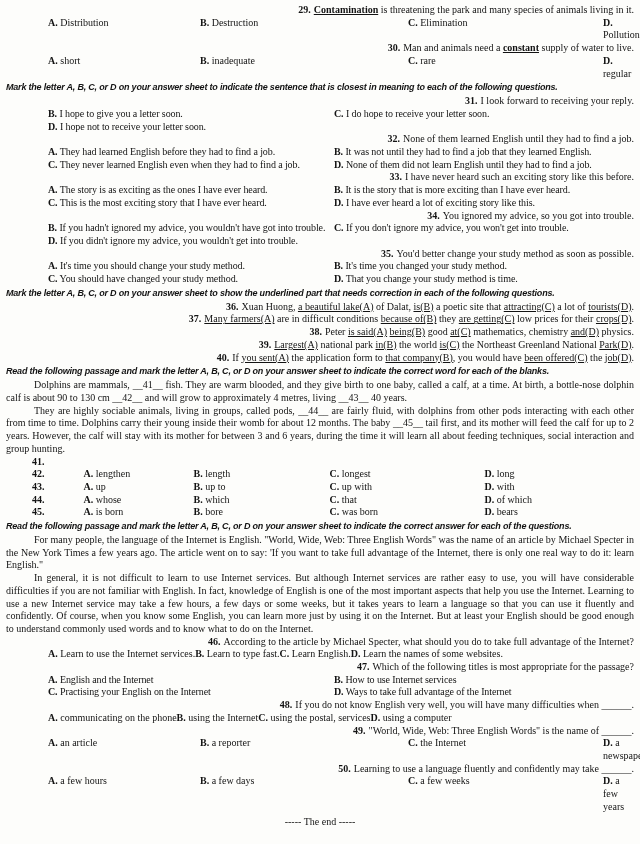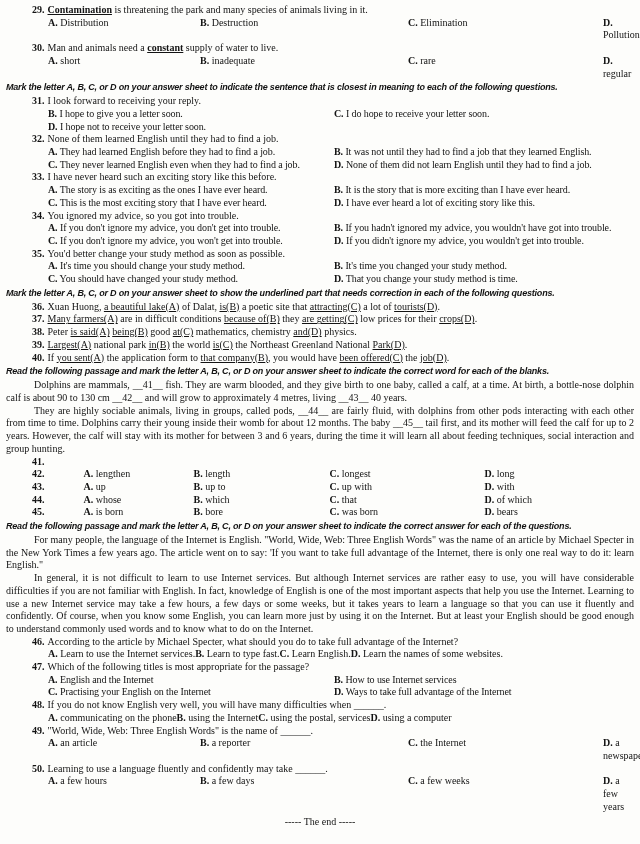--- a/index.html
+++ b/index.html
@@ -8,21 +8,21 @@
     background:#fdfdfb;color:#131313;
   }
   .paper{
     padding:4px 6px 0 6px;
     font-family:"Liberation Serif",serif;
     font-size:10px;line-height:12.7px;
   }
   .b{font-weight:bold;}
   .u{text-decoration:underline;text-underline-offset:1px;}
   .q{margin:0;}
-  .q-head{padding-left:26px;}
+  .q-head{padding-left:26px;text-align:right;}
   .qnum{font-weight:bold;margin-right:3px;}
   .instr{
     font-family:"Liberation Sans",sans-serif;
     font-weight:bold;font-style:italic;
     font-size:9px;letter-spacing:-0.2px;line-height:13px;
     margin:1px 0;white-space:nowrap;overflow:hidden;
   }
   .opts{padding-left:42px;}
   .g4{display:grid;grid-template-columns:112px 168px 155px 1fr;gap:40px;}
   .g2{display:grid;grid-template-columns:286px 1fr;letter-spacing:-0.1px;}
@@ -80,21 +80,20 @@
       <div class="opts g2">
         <span class="opt"><b class="opt-letter">A.</b> <span class="opt-text">The story is as exciting as the ones I have ever heard.</span></span>
         <span class="opt"><b class="opt-letter">B.</b> <span class="opt-text">It is the story that is more exciting than I have ever heard.</span></span>
         <span class="opt"><b class="opt-letter">C.</b> <span class="opt-text">This is the most exciting story that I have ever heard.</span></span>
         <span class="opt"><b class="opt-letter">D.</b> <span class="opt-text">I have ever heard a lot of exciting story like this.</span></span>
       </div>
     </div>
     <div class="q">
       <div class="q-head"><span class="qnum">34.</span><span>You ignored my advice, so you got into trouble.</span></div>
       <div class="opts g2">
-        <span class="opt"><b class="opt-letter">A.</b> <span class="opt-text">If you don't ignore my advice, you don't get into trouble.</span></span>
         <span class="opt"><b class="opt-letter">B.</b> <span class="opt-text">If you hadn't ignored my advice, you wouldn't have got into trouble.</span></span>
         <span class="opt"><b class="opt-letter">C.</b> <span class="opt-text">If you don't ignore my advice, you won't get into trouble.</span></span>
         <span class="opt"><b class="opt-letter">D.</b> <span class="opt-text">If you didn't ignore my advice, you wouldn't get into trouble.</span></span>
       </div>
     </div>
     <div class="q">
       <div class="q-head"><span class="qnum">35.</span><span>You'd better change your study method as soon as possible.</span></div>
       <div class="opts g2">
         <span class="opt"><b class="opt-letter">A.</b> <span class="opt-text">It's time you should change your study method.</span></span>
         <span class="opt"><b class="opt-letter">B.</b> <span class="opt-text">It's time you changed your study method.</span></span>

